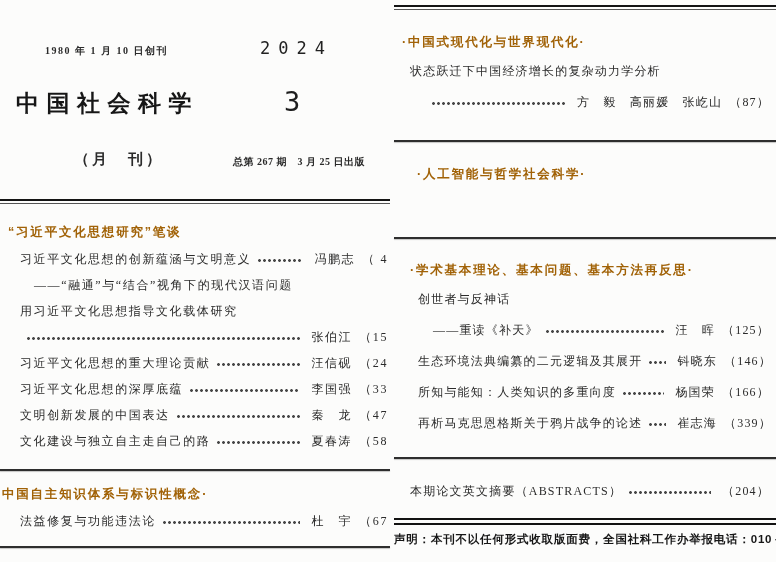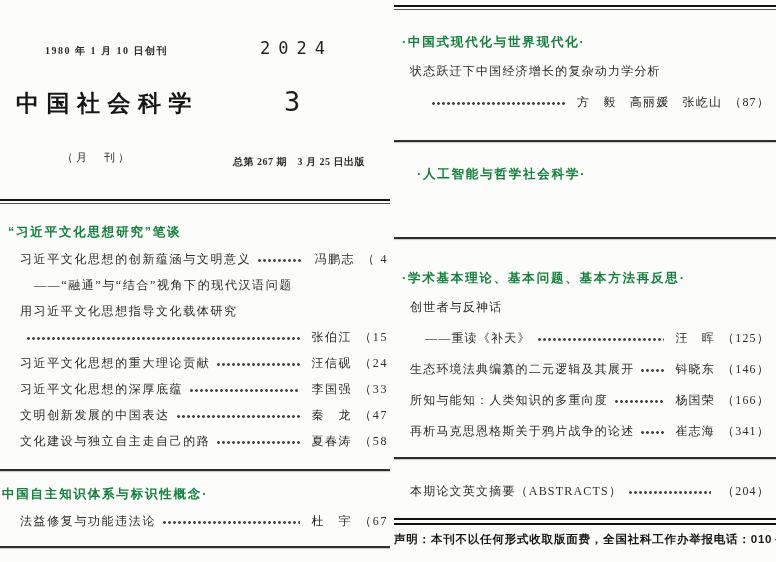--- a/index.html
+++ b/index.html
@@ -10,32 +10,32 @@
   }
   .page{position:absolute;top:0;height:562px;}
   .page-left{left:0;width:390px;}
   .page-right{left:394px;width:382px;}
 
   
   .founded{position:absolute;left:45px;top:44px;font-size:10px;font-weight:700;letter-spacing:1.5px;}
   .year{position:absolute;left:260px;top:38px;font-size:17px;letter-spacing:8px;font-family:"DejaVu Sans Mono",monospace;color:#222;}
   .mast-title{position:absolute;left:16px;top:88px;font-size:23px;font-weight:700;letter-spacing:7.5px;color:#161616;}
   .issue-no{position:absolute;left:284px;top:86px;font-size:27px;color:#1d1d1d;font-family:"DejaVu Sans Mono",monospace;}
-  .frequency{position:absolute;left:62px;top:150px;font-size:11px;letter-spacing:3px;}
+  .frequency{position:absolute;left:74px;top:150px;font-size:15px;letter-spacing:3px;font-weight:bold;}
   .issue-info{position:absolute;left:233px;top:155px;font-size:10px;font-weight:700;letter-spacing:0.5px;}
 
   
   .rule{position:absolute;left:0;right:0;}
   .rule-thickthin{height:2px;border-top:2.5px solid #141414;border-bottom:1px solid #555;}
   .rule-single{height:2px;background:#2e2e2e;box-shadow:0 1px 1px rgba(0,0,0,.22);}
   .rule-doublebold{height:3px;border-top:2.5px solid #121212;border-bottom:2px solid #121212;}
 
   
   .toc-block{position:absolute;left:0;right:0;}
-  .sec-h{height:28px;display:flex;align-items:center;font-family:"Liberation Sans","DejaVu Sans",sans-serif;font-weight:700;font-size:12.5px;letter-spacing:1.8px;color:#15803d;padding-left:8px;white-space:nowrap;}
+  .sec-h{height:28px;display:flex;align-items:center;font-family:"Liberation Sans","DejaVu Sans",sans-serif;font-weight:700;font-size:12.5px;letter-spacing:1.8px;color:#a16207;padding-left:8px;white-space:nowrap;}
   .sec-h.bleed{padding-left:0;margin-left:-4px;}
   .toc-line{display:flex;align-items:center;height:26px;font-size:12px;letter-spacing:1.6px;color:#2b2b2b;padding-left:20px;padding-right:2px;white-space:nowrap;}
   .page-right .toc-line{height:31px;padding-left:16px;padding-right:6px;letter-spacing:1.2px;}
   .toc-line.indent2{padding-left:34px;}
   .page-right .toc-line.indent2{padding-left:31px;}
   .t{white-space:nowrap;}
   .au{white-space:nowrap;margin-left:7px;}
   .pg{white-space:nowrap;margin-left:7px;}
   .ld{flex:1 1 auto;min-width:18px;height:3px;margin:2px 4px 0 6px;
       background-image:radial-gradient(circle at 2.5px 1.5px,#474747 1.05px,transparent 1.7px);
@@ -143,21 +143,21 @@
   </div>
 
   <div class="rule rule-single" style="top:140px;"></div>
 
   <div class="toc-block" style="top:160px;margin-left:15px;">
     <div class="sec-h">·人工智能与哲学社会科学·</div>
   </div>
 
   <div class="rule rule-single" style="top:237px;"></div>
 
-  <div class="toc-block" style="top:264px;">
+  <div class="toc-block" style="top:256px;margin-left:8px;">
     <div class="sec-h">·学术基本理论、基本问题、基本方法再反思·</div>
     <div class="toc-line">
       <span class="t">创世者与反神话</span>
     </div>
     <div class="toc-line indent2">
       <span class="t">——重读《补天》</span>
       <span class="ld"></span>
       <span class="au">汪　晖</span>
       <span class="pg">（125）</span>
     </div>
@@ -170,21 +170,21 @@
     <div class="toc-line">
       <span class="t">所知与能知：人类知识的多重向度</span>
       <span class="ld"></span>
       <span class="au">杨国荣</span>
       <span class="pg">（166）</span>
     </div>
     <div class="toc-line">
       <span class="t">再析马克思恩格斯关于鸦片战争的论述</span>
       <span class="ld"></span>
       <span class="au">崔志海</span>
-      <span class="pg">（341）</span>
+      <span class="pg">（339）</span>
     </div>
   </div>
 
   <div class="rule rule-single" style="top:457px;"></div>
 
   <div class="abstracts-line">
     <div class="toc-line">
       <span class="t">本期论文英文摘要（ABSTRACTS）</span>
       <span class="ld"></span>
       <span class="pg">（204）</span>

